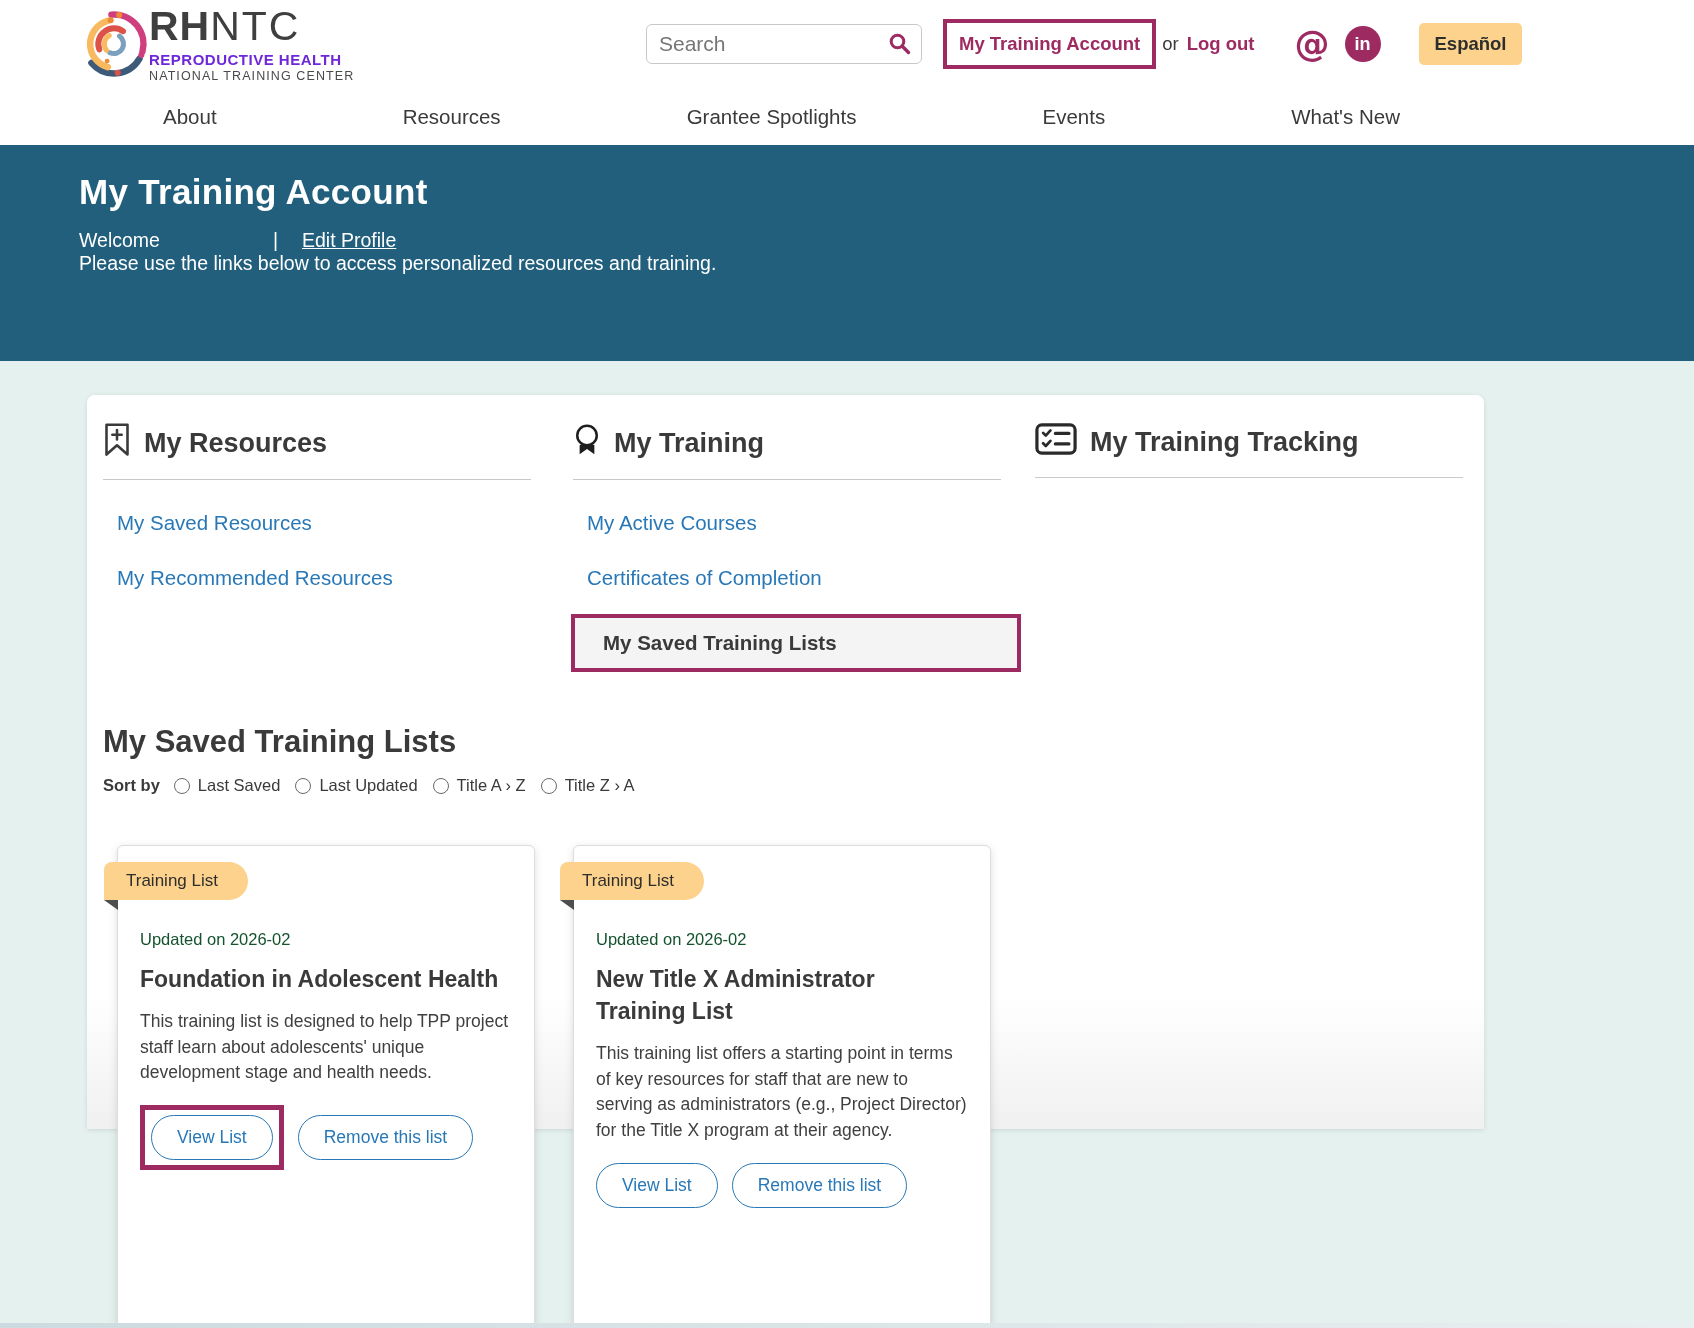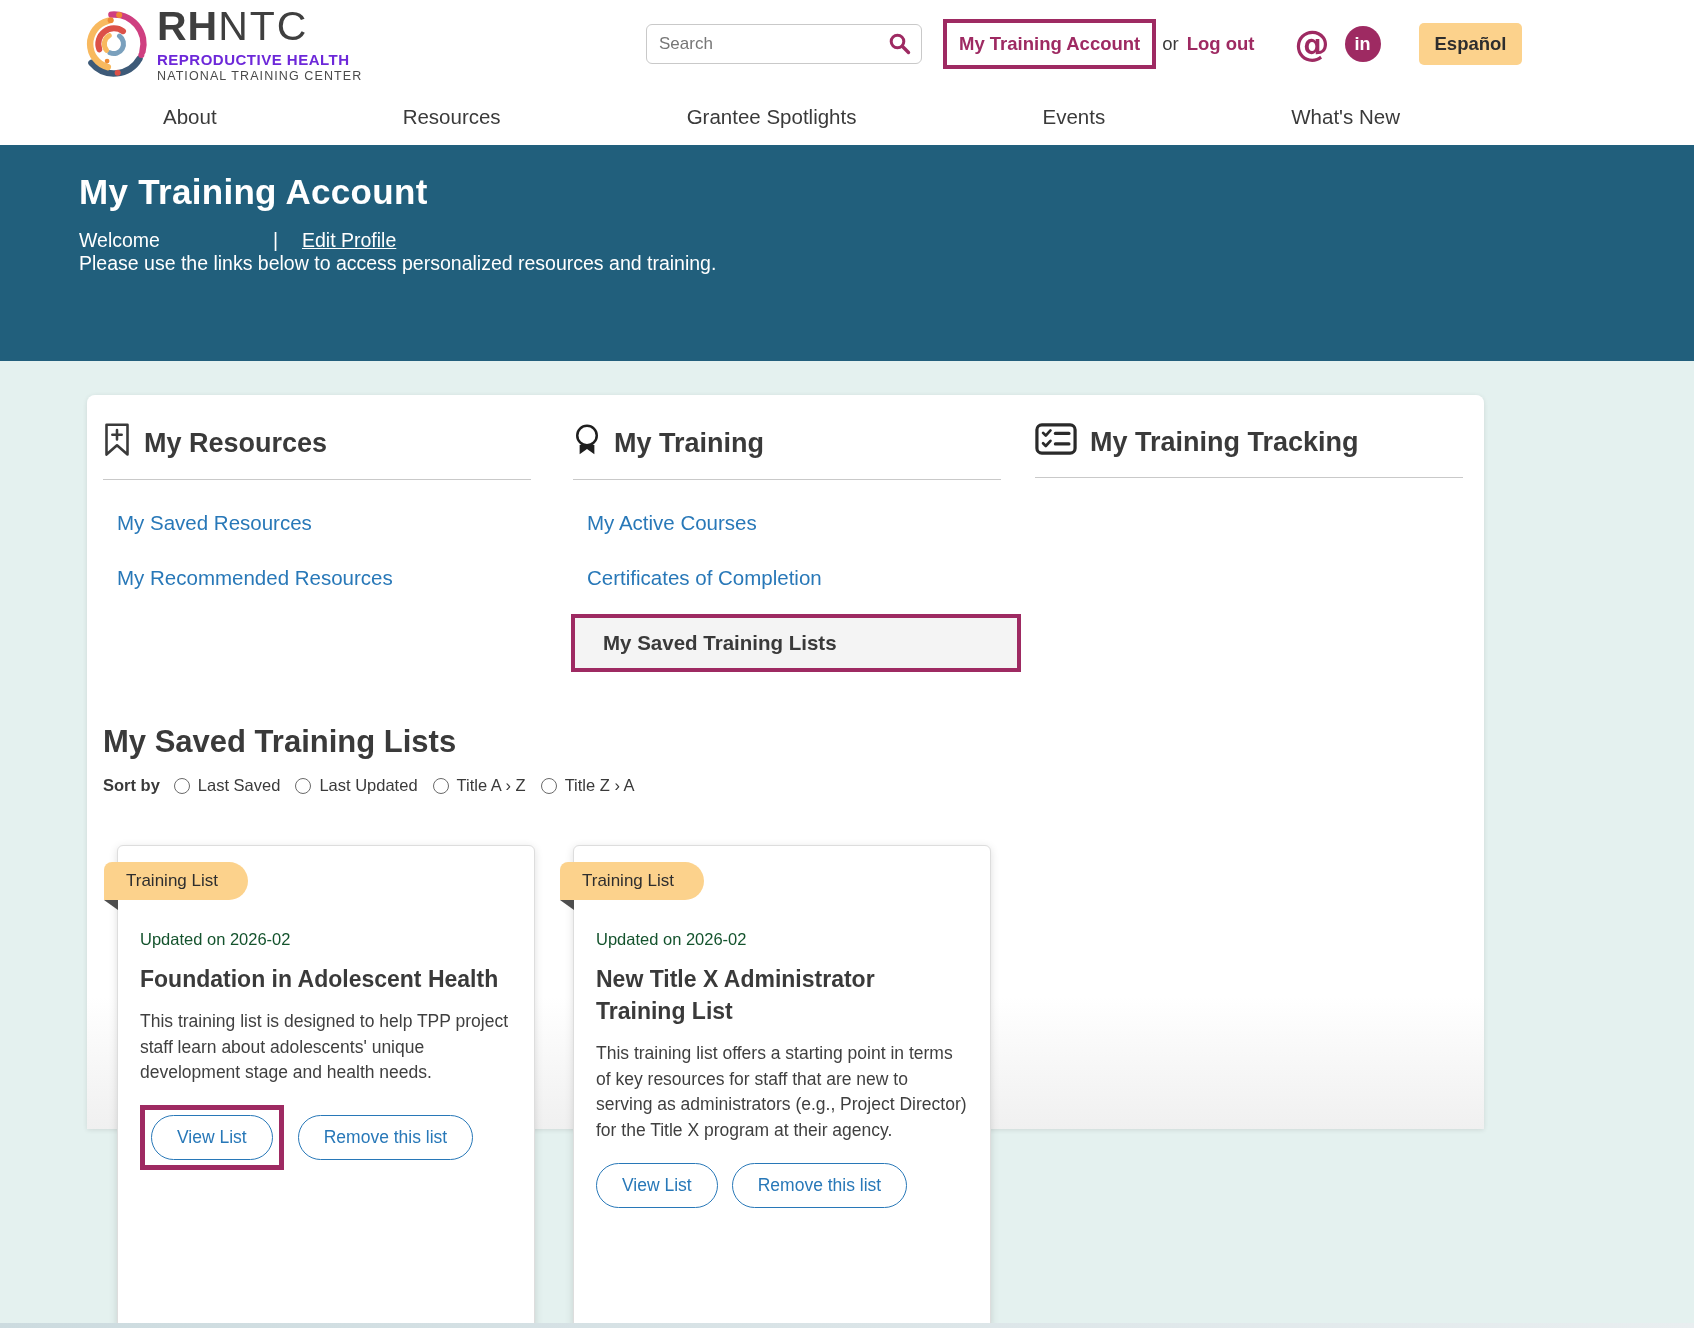--- a/index.html
+++ b/index.html
@@ -4,30 +4,30 @@
 <style>
   * { margin:0; padding:0; box-sizing:border-box; }
   html,body { width:1694px; height:1328px; overflow:hidden; background:#fff;
     font-family:"Liberation Sans", sans-serif; color:#3a3a3a; }
   a { text-decoration:none; cursor:pointer; }
 
   
   .header { height:88px; display:flex; align-items:center; padding:0 0 0 79px; background:#fff; }
   .logo { display:flex; align-items:flex-start; width:320px; }
   .logo svg { margin-top:4px; }
-  .logo-text { margin-left:8px; }
+  .logo-text { }
   .brand { font-size:41px; line-height:1.05; color:#3f3f3f; letter-spacing:1px; white-space:nowrap; }
   .brand .b { font-weight:700; }
   .brand .l { font-weight:400; letter-spacing:2px; }
   .tag1 { font-size:15px; font-weight:700; letter-spacing:.5px; color:#6d28d9; margin-top:3px; }
   .tag2 { font-size:12.5px; font-weight:400; letter-spacing:1.1px; color:#4a4a4a; margin-top:1px; }
 
   .search-box { position:relative; width:276px; margin-left:247px; }
   .search-box input { width:276px; height:40px; border:1px solid #c9c9c9; border-radius:6px;
-     padding:0 42px 0 12px; font-size:17px; color:#333; font-family:inherit; outline:none; }
+     padding:0 42px 0 12px; font-size:21px; color:#333; font-family:inherit; outline:none; }
   .search-box input::placeholder { color:#767676; }
   .search-icon { position:absolute; right:10px; top:8px; }
 
   .acct { display:flex; align-items:center; margin-left:21px; }
   .acct-ring { border:4px solid #9e2a62; padding:10px 12px; display:inline-flex; }
   .acct-link { color:#9e2a62; font-weight:700; font-size:18.5px; white-space:nowrap; }
   .or { color:#3a3a3a; font-size:18.5px; margin:0 8px 0 6px; }
   .at-icon { font-family:"DejaVu Sans", sans-serif; font-size:35px; font-weight:700;
      color:#9e2a62; margin-left:40px; line-height:1; }
   .li-badge { width:36px; height:36px; border-radius:50%; background:#9e2a62; color:#fff;

